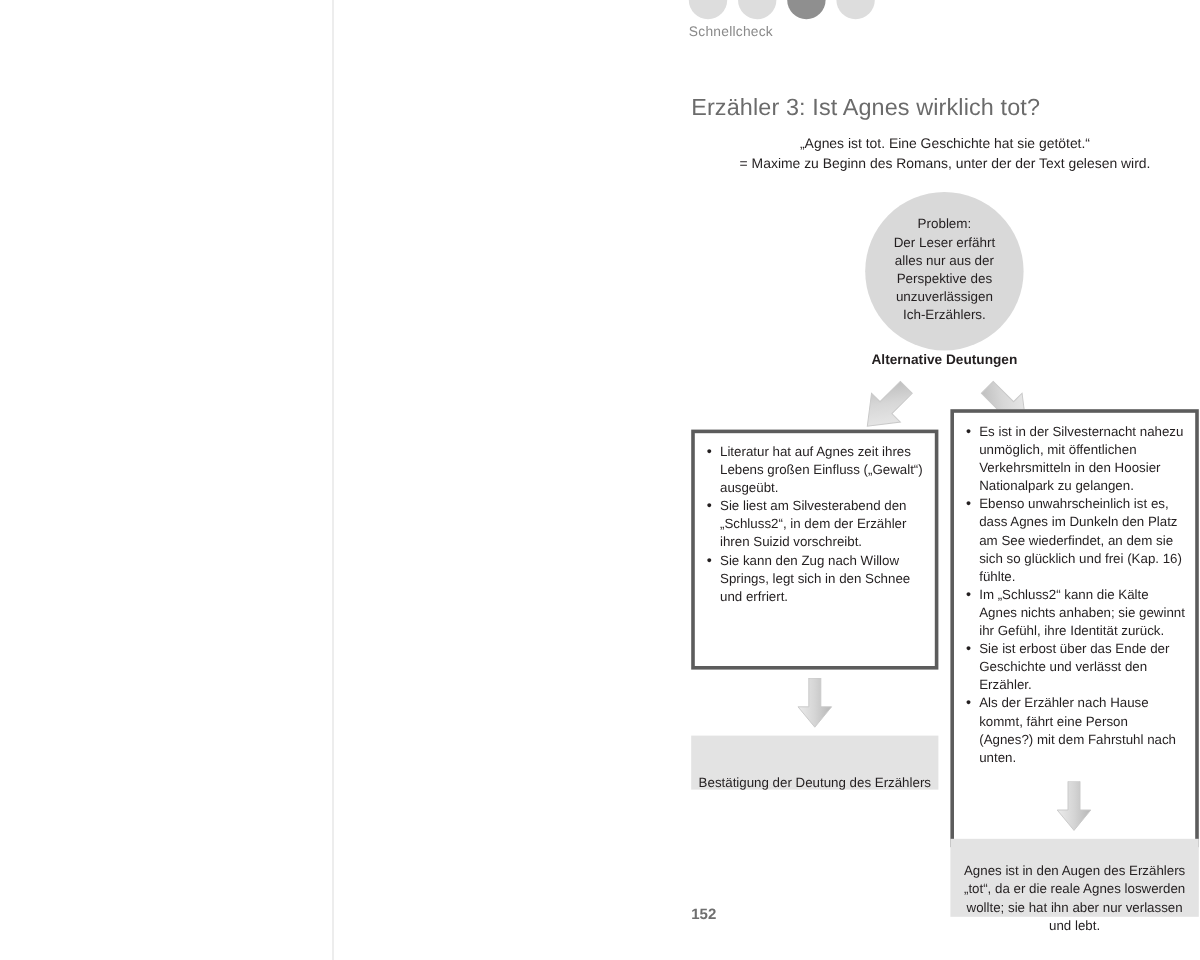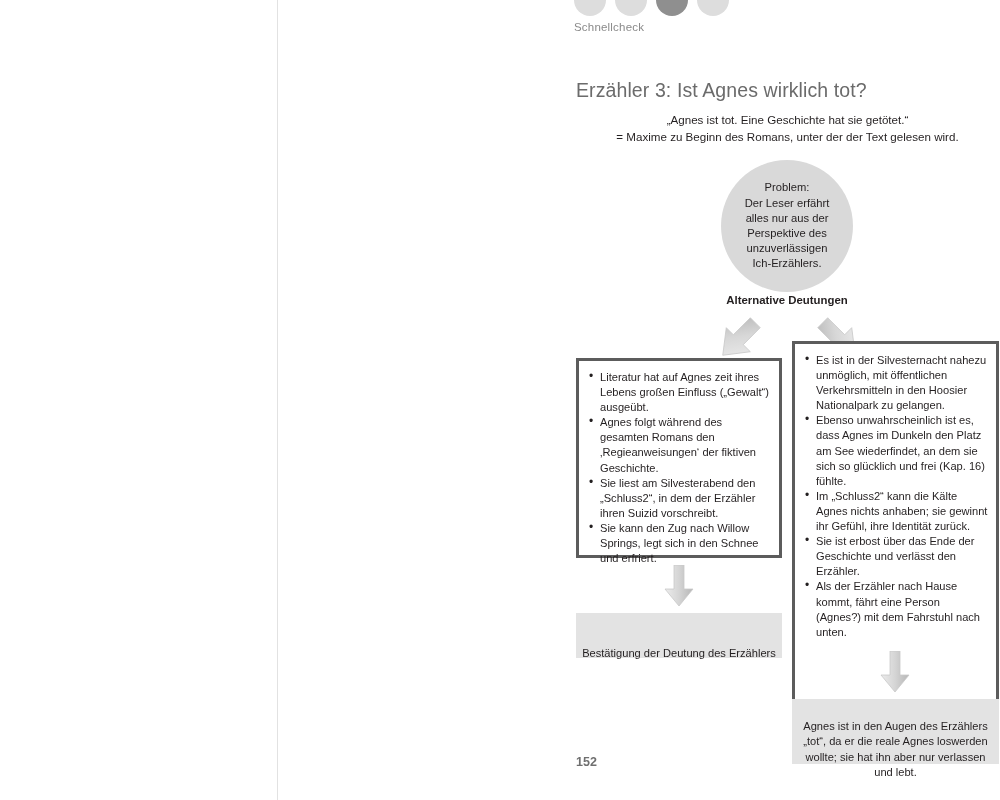--- a/index.html
+++ b/index.html
@@ -257,21 +257,20 @@
       </defs>
       <g transform="rotate(135 27 27)">
         <polygon points="27,4 44,26 34,26 34,50 20,50 20,26 10,26" fill="url(#gr)" stroke="#c9c9c9" stroke-width="0.8"></polygon>
       </g>
     </svg>
   </div>
 
   <div id="box-left" class="outline-box">
     <ul class="bullet-list">
       <li>Literatur hat auf Agnes zeit ihres Lebens großen Einfluss („Gewalt“) ausgeübt.</li>
-      <li>Agnes folgt während des gesamten Romans den ‚Regieanweisungen‘ der fiktiven Geschichte.</li>
       <li>Sie liest am Silvesterabend den „Schluss2“, in dem der Erzähler ihren Suizid vorschreibt.</li>
       <li>Sie kann den Zug nach Willow Springs, legt sich in den Schnee und erfriert.</li>
     </ul>
   </div>
 
   <div id="box-right" class="outline-box">
     <ul class="bullet-list">
       <li>Es ist in der Silvesternacht nahezu unmöglich, mit öffentlichen Verkehrsmitteln in den Hoosier Nationalpark zu gelangen.</li>
       <li>Ebenso unwahrscheinlich ist es, dass Agnes im Dunkeln den Platz am See wiederfindet, an dem sie sich so glücklich und frei (Kap. 16) fühlte.</li>
       <li>Im „Schluss2“ kann die Kälte Agnes nichts anhaben; sie gewinnt ihr Gefühl, ihre Identität zurück.</li>

